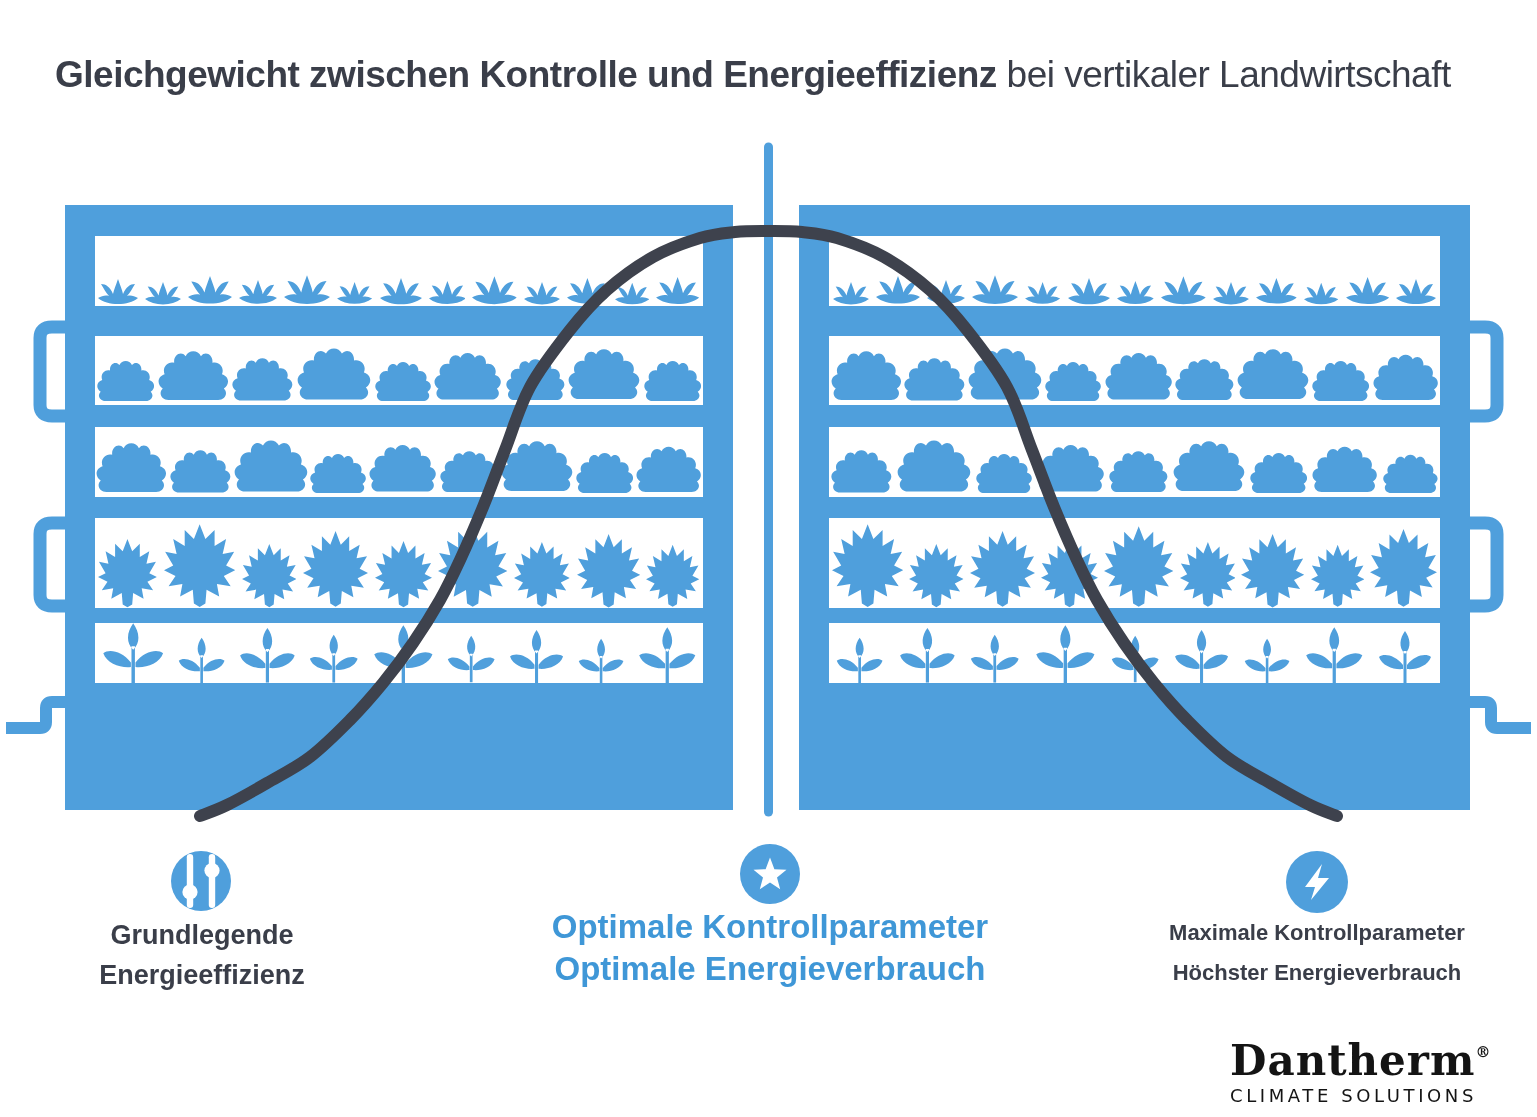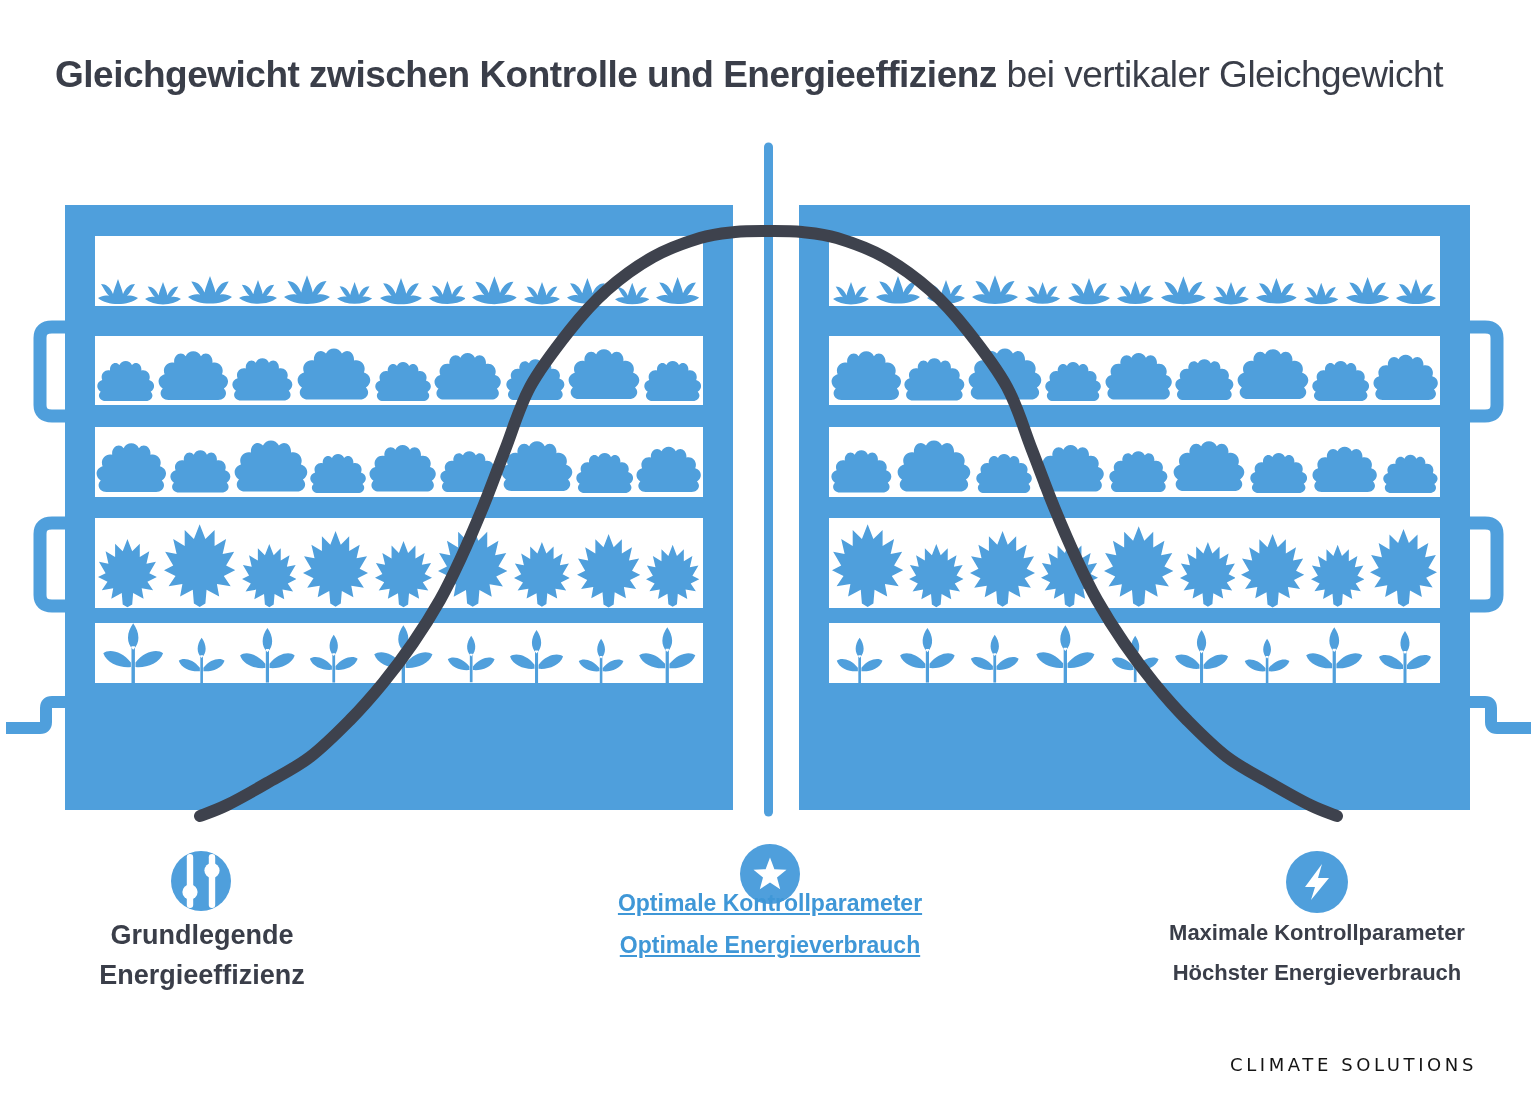--- a/index.html
+++ b/index.html
@@ -33,42 +33,42 @@
   .plant { fill:var(--blue); flex:0 0 auto; }
 
   #overlay { position:absolute; left:0; top:0; pointer-events:none; }
   .pipe  { stroke:var(--blue); fill:none; }
   #bell-curve { stroke:var(--curve); stroke-width:12; fill:none; stroke-linecap:round; }
   #center-line { stroke:var(--blue); stroke-width:9; stroke-linecap:round; }
 
   .legend-icon { position:absolute; }
   .legend-label { position:absolute; text-align:center; font-weight:700; }
   #label-left   { left:0px;    top:915px; width:404px; font-size:27px; line-height:40px; color:var(--dark); }
-  #label-center { left:520px;  top:882px; width:500px; font-size:23px; line-height:42px; color:var(--textblue);text-decoration:underline; }
+  #label-center { left:520px;  top:906px; width:500px; font-size:33px; line-height:42px; color:var(--textblue); }
   #label-right  { left:1115px; top:913px; width:404px; font-size:22px; line-height:40px; color:var(--dark); }
   .legend-label span { display:block;text-align:center; }
 
   .logo { position:absolute; left:1230px; top:1040px; width:268px; color:var(--logo); }
   .logo-brand {
     font-family:"DejaVu Serif", serif; font-weight:700; font-size:42px;
     line-height:1.0; letter-spacing:1px; white-space:nowrap;
   }
   .logo-reg { font-size:15px; vertical-align:18px; letter-spacing:0; }
   .logo-tagline {
     font-family:"DejaVu Sans", sans-serif; font-weight:400; font-size:18px;
-    letter-spacing:3.6px; margin-top:14px; white-space:nowrap;
+    letter-spacing:3.6px; margin-top:3px; white-space:nowrap;
   }
 </style>
 </head>
 <body>
 
 <div id="canvas">
 
   <div class="title">
-    <span class="t-bold">Gleichgewicht zwischen Kontrolle und Energieeffizienz</span><span class="t-reg"> bei vertikaler Gleichgewicht</span>
+    <span class="t-bold">Gleichgewicht zwischen Kontrolle und Energieeffizienz</span><span class="t-reg"> bei vertikaler Landwirtschaft</span>
   </div>
 
   <svg width="0" height="0" style="position:absolute" aria-hidden="true">
     <defs>
       <symbol id="p-sprout" viewBox="0 0 40 28">
         <path d="M20 1 C18 7 16 11 15 16 C12 9 8 6 3 6 C6 11 8 15 11 18 C7 17 4 18 0 20 C5 24 12 26 20 26 C28 26 35 24 40 20 C36 18 33 17 29 18 C32 15 34 11 37 6 C32 6 28 9 25 16 C24 11 22 7 20 1 Z"></path>
       </symbol>
       <symbol id="p-lettuce" viewBox="0 0 76 56">
         <path d="M12 54 C5 54 1 47 6 42 C-1 37 1 29 8 27 C5 20 11 13 18 15 C17 7 25 2 30 8 C33 1 43 1 46 8 C51 2 59 7 58 15 C65 13 71 20 68 27 C75 29 77 37 70 42 C75 47 71 54 64 54 Z"></path>
       </symbol>
@@ -440,16 +440,19 @@
   <div class="legend-label" id="label-center">
     <span>Optimale Kontrollparameter</span>
     <span>Optimale Energieverbrauch</span>
   </div>
   <div class="legend-label" id="label-right">
     <span>Maximale Kontrollparameter</span>
     <span>Höchster Energieverbrauch</span>
   </div>
 
   <div class="logo">
+    <div class="logo-brand">
+      <span>Dantherm</span><span class="logo-reg">®</span>
+    </div>
     <div class="logo-tagline">CLIMATE SOLUTIONS</div>
   </div>
 
 </div>
 
 </body></html>

